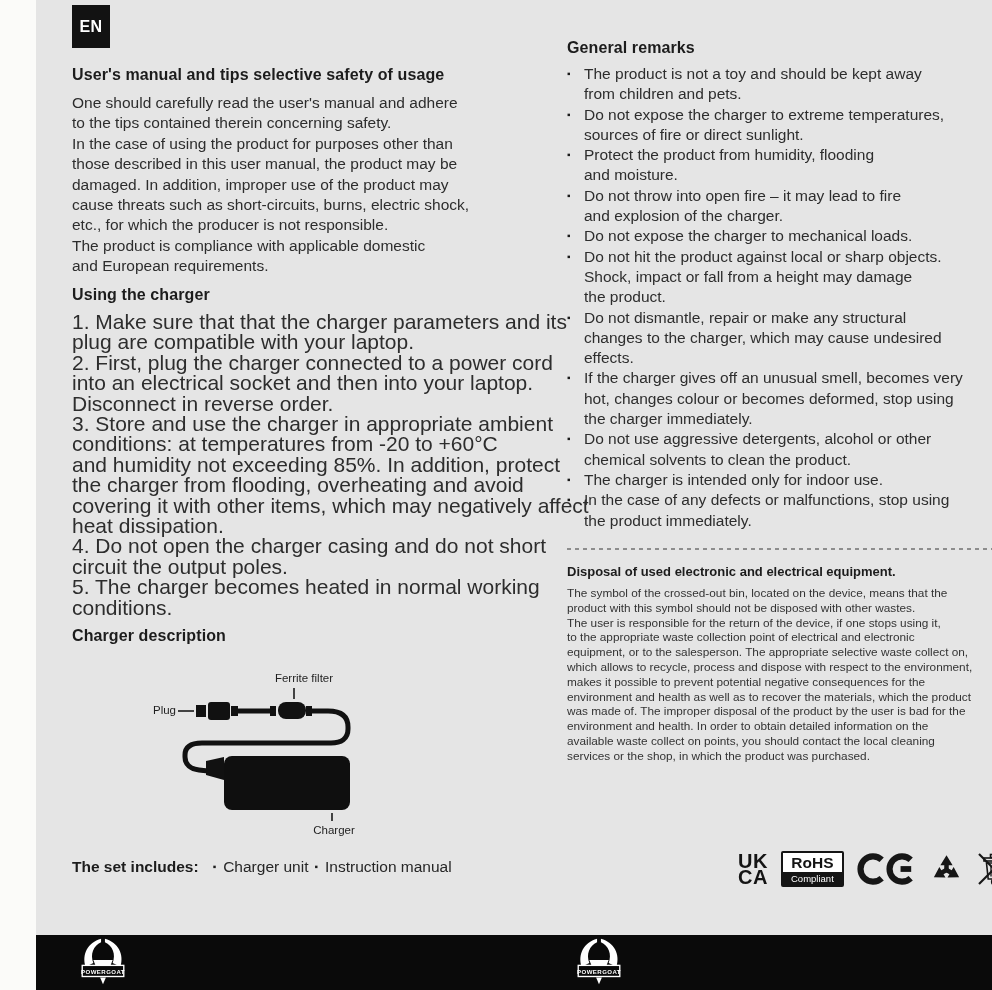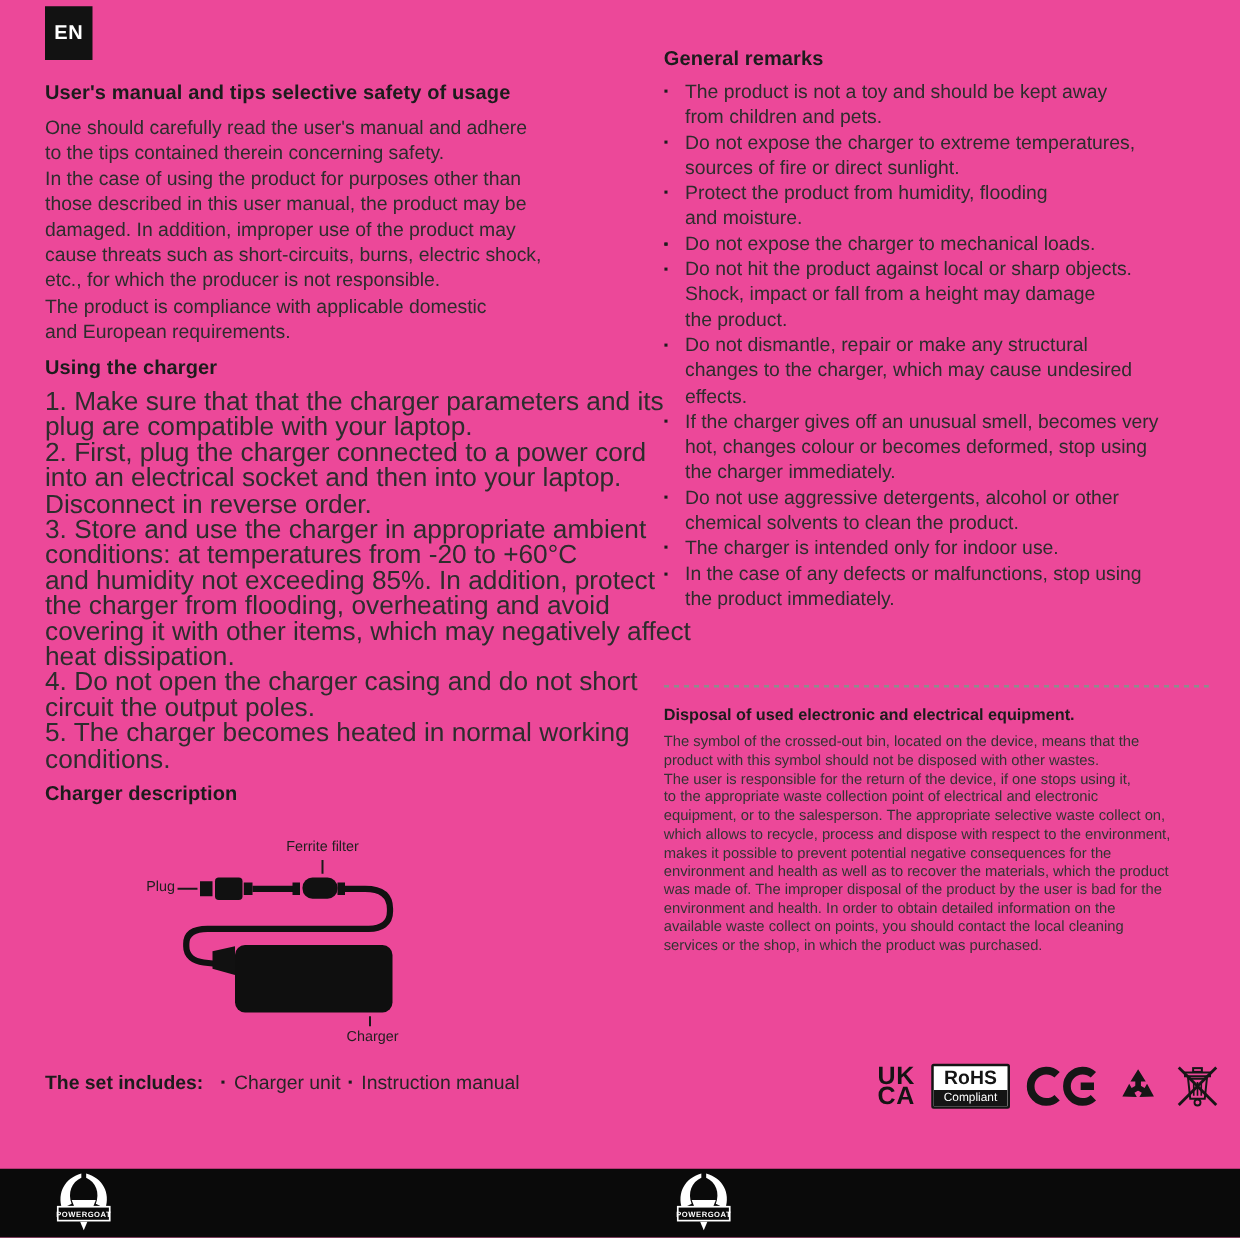--- a/index.html
+++ b/index.html
@@ -4,21 +4,21 @@
 <style>
   * { margin: 0; padding: 0; box-sizing: border-box; }
   html,body { width: 992px; height: 990px; }
   body {
     font-family: "Liberation Sans", sans-serif;
     background: #fbfbf9;
     color: #2d2d2d;
     position: relative;
     overflow: hidden;
   }
-  .page { position: absolute; inset: 0; background: #ec4899; }
+  .page { position: absolute; inset: 0; background: #e5e5e5; margin-left: 36px; }
 
   .en-badge {
     position: absolute; left: 36px; top: 5px; width: 38px; height: 43px;
     background: #121212; color: #ffffff; font-weight: bold; font-size: 16px;
     display: flex; align-items: center; justify-content: center;
     letter-spacing: .5px;
   }
 
   h2 {
     font-size: 16px; font-weight: bold; color: #1c1c1c; letter-spacing: .1px;
@@ -30,21 +30,21 @@
 
   .h-usage   { position: absolute; top: 66px; left: 0; }
   .p-usage   { position: absolute; top: 93px; left: 0; font-size: 15.5px; line-height: 20.4px; }
   .h-using   { position: absolute; top: 286px; left: 0; }
   .p-using   { position: absolute; top: 312px; left: 0; font-size: 21px; line-height: 20.4px; }
   .h-desc    { position: absolute; top: 627px; left: 0; }
 
   .diagram   { position: absolute; top: 658px; left: 0; width: 440px; height: 196px; }
   .diagram svg { position: absolute; left: 0; top: 0; }
   .dia-label { position: absolute; font-size: 11.5px; color: #1f1f1f; white-space: nowrap; }
-  .lbl-ferrite { left: 222px; top: 14px; transform: translateX(-50%); }
+  .lbl-ferrite { left: 232px; top: 14px; transform: translateX(-50%); }
   .lbl-plug    { left: 81px;  top: 46px; }
   .lbl-charger { left: 262px; top: 166px; transform: translateX(-50%); }
 
   .set-line {
     position: absolute; top: 858px; left: 0; font-size: 15.5px; color: #262626;
     white-space: nowrap;
   }
   .set-line b { font-weight: bold; color: #1c1c1c; margin-right: 8px; }
   .blt-inline { font-size: 10px; vertical-align: 2px; margin: 0 7px 0 6px; color: #1c1c1c; }
 
@@ -174,21 +174,22 @@
   <div class="col-right">
     <h2 class="h-general">General remarks</h2>
 
     <ul class="bullets">
       <li><span class="blt">▪</span><span class="pre">The product is not a toy and should be kept away
 from children and pets.</span></li>
       <li><span class="blt">▪</span><span class="pre">Do not expose the charger to extreme temperatures,
 sources of fire or direct sunlight.</span></li>
       <li><span class="blt">▪</span><span class="pre">Protect the product from humidity, flooding
 and moisture.</span></li>
-      <li><span class="blt">▪</span></li>
+      <li><span class="blt">▪</span><span class="pre">Do not throw into open fire – it may lead to fire
+and explosion of the charger.</span></li>
       <li><span class="blt">▪</span><span class="pre">Do not expose the charger to mechanical loads.</span></li>
       <li><span class="blt">▪</span><span class="pre">Do not hit the product against local or sharp objects.
 Shock, impact or fall from a height may damage
 the product.</span></li>
       <li><span class="blt">▪</span><span class="pre">Do not dismantle, repair or make any structural
 changes to the charger, which may cause undesired
 effects.</span></li>
       <li><span class="blt">▪</span><span class="pre">If the charger gives off an unusual smell, becomes very
 hot, changes colour or becomes deformed, stop using
 the charger immediately.</span></li>

